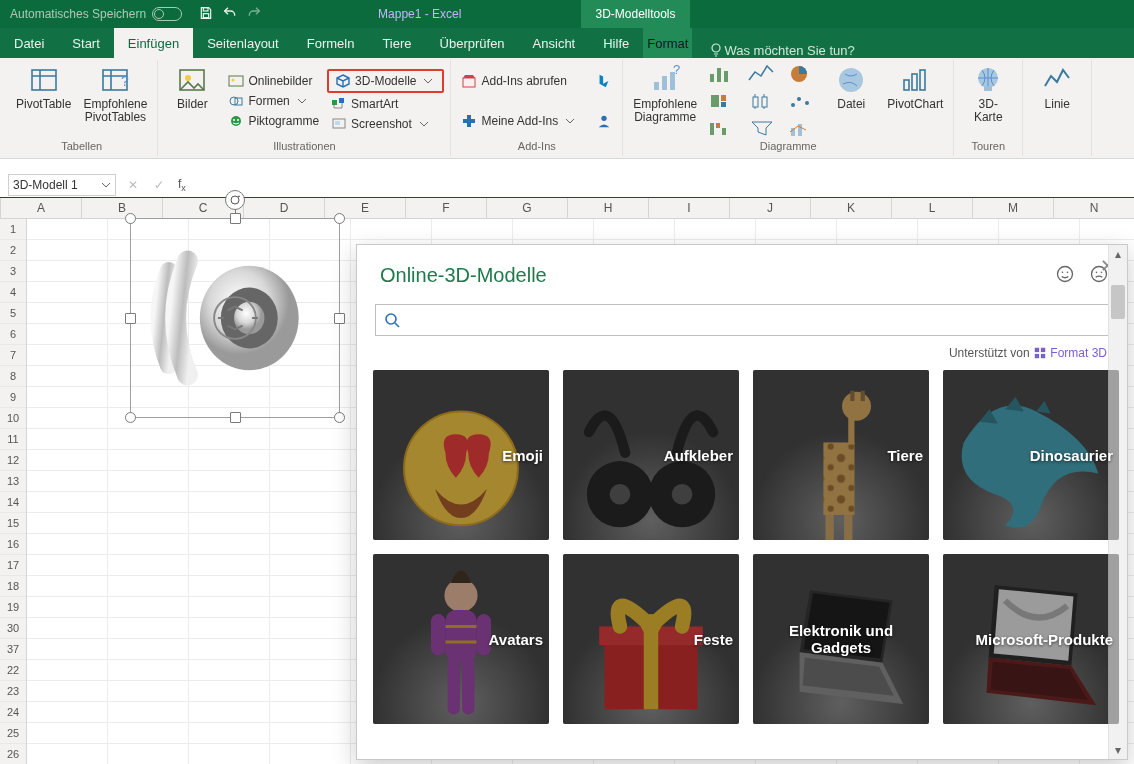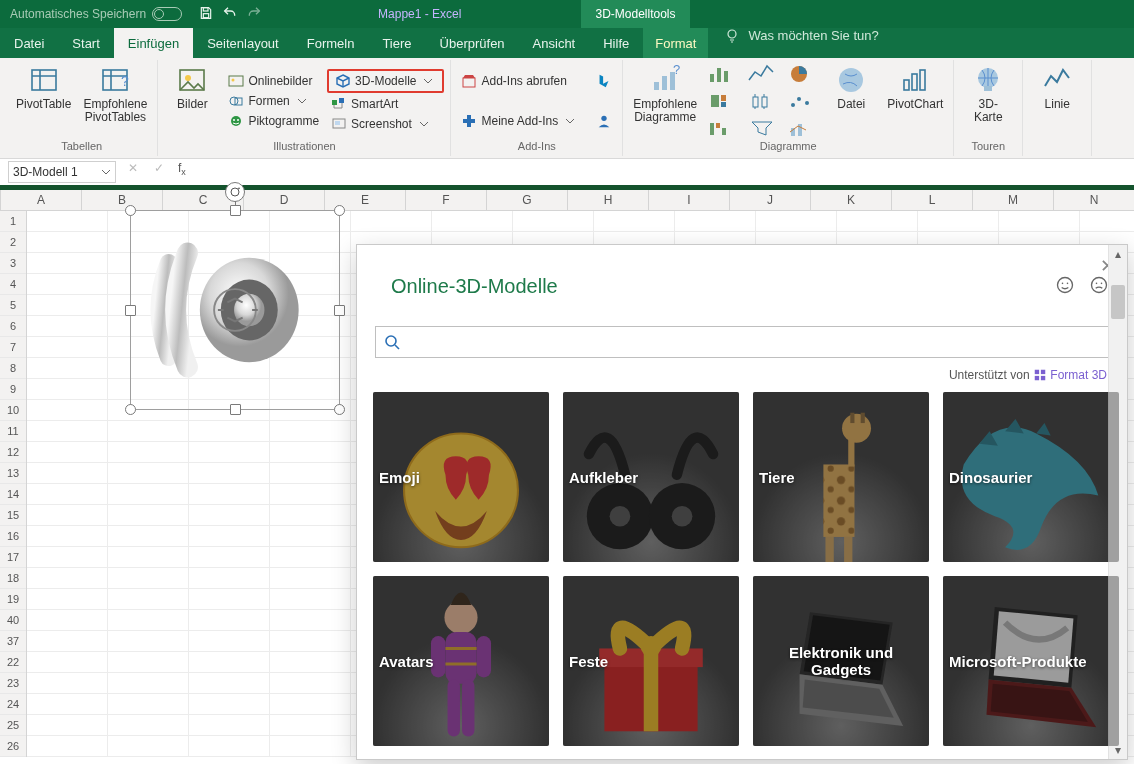--- a/index.html
+++ b/index.html
@@ -7,37 +7,37 @@
   .titlebar .autosave{display:flex;align-items:center;gap:6px;padding:0 10px;color:#a8cbb6}
   .titlebar .autosave .toggle{width:28px;height:12px;border:1px solid #a8cbb6;border-radius:7px;position:relative}
   .titlebar .autosave .toggle .knob{position:absolute;left:1px;top:1px;width:8px;height:8px;border:1px solid #a8cbb6;border-radius:50%}
   .qat{display:flex;align-items:center;gap:8px;padding:0 6px;color:#e8f3ec}
   .qat svg{width:16px;height:16px}
   .titlebar .title{flex:0 0 auto;text-align:center;color:#c4b5fd;margin-left:110px}
   .titlebar .contexttab{margin-left:120px;background:#228b58;color:#fff;padding:0 14px;height:28px;display:flex;align-items:center}
   .tabs{height:30px;background:#117144;display:flex;align-items:stretch;color:#e8f3ec;font-size:13px}
   .tabs .tab{padding:0 14px;display:flex;align-items:center;cursor:pointer}
   .tabs .tab.active{background:#f3f2f1;color:#0c6b3d}
-  .tabs .context{background:#228b58;color:#fef9c3;padding:0 12px;display:flex;align-items:center}
-  .tabs .tell{display:flex;align-items:flex-start;gap:8px;padding:0 16px;color:#cfe8d9}
+  .tabs .context{background:#228b58;color:#0f172a;padding:0 4px;display:flex;align-items:center}
+  .tabs .tell{display:flex;align-items:flex-end;padding:0 16px;color:#cfe8d9}
   .ribbon{height:96px;background:#f3f2f1;border-bottom:1px solid #d9d9d9;display:flex;align-items:stretch;padding:2px 6px;overflow:hidden}
   .group{display:flex;flex-direction:column;align-items:center;padding:2px 6px;border-right:1px solid #e1e1e1}
   .group .body{display:flex;gap:4px;flex:1}
   .group .label{font-size:11px;color:#666;height:14px}
   .big{display:flex;flex-direction:column;align-items:center;justify-content:flex-start;padding:2px 4px;gap:2px;min-width:48px;text-align:center;line-height:1.1}
   .big svg{width:32px;height:32px}
   .stack{display:flex;flex-direction:column;gap:2px;justify-content:center}
   .small{display:flex;align-items:center;gap:4px;padding:1px 4px;white-space:nowrap}
   .small svg,.chev{width:16px;height:16px;flex-shrink:0}
   .highlight{border:2px solid #e03b2f;border-radius:2px;padding:2px 6px!important}
   .chartgrid{display:grid;grid-template-columns:repeat(3,auto);gap:2px 6px;align-items:center}
   .chartbtn{width:34px;height:22px;display:flex;align-items:center;justify-content:center}
   .chartbtn svg{width:30px;height:20px}
   
-  .namebox-row{height:24px;border-bottom:5px solid #14532d;display:flex;align-items:flex-start;background:#fff;margin-top:2px}
+  .namebox-row{height:24px;border-bottom:1px solid #14532d;display:flex;align-items:center;background:#fff;margin-top:14px}
   .namebox{width:98px;border:1px solid #cfcfcf;margin:0 4px 0 8px;height:20px;display:flex;align-items:center;padding:0 4px;font-size:12px;justify-content:space-between}
   .fx-btn{width:26px;text-align:center;color:#777}
   .fx-label{color:#555;padding:0 6px}
   .fx-input{flex:1;border:none;height:20px;outline:none;font-size:12px;padding:0 4px}
   
   .sheet{position:relative;background:#fff}
   .colhdrs{display:flex;height:20px;background:#f3f2f1;border-bottom:1px solid #d4d4d4}
   .corner{width:26px;border-right:1px solid #d4d4d4;background:#f3f2f1}
   .colhdr{width:80px;border-right:1px solid #d4d4d4;text-align:center;font-size:12px;color:#555;line-height:20px}
   .rowarea{display:flex}
@@ -49,29 +49,29 @@
   
   .sel3d{position:absolute;left:130px;top:20px;width:210px;height:200px}
   .selbox{position:absolute;inset:0;border:1px solid #9e9e9e}
   .handle{position:absolute;width:9px;height:9px;background:#fff;border:1px solid #7a7a7a;border-radius:50%}
   .handle.sq{border-radius:1px}
   .rot{position:absolute;left:50%;top:-28px;transform:translateX(-50%);width:18px;height:18px;border:1px solid #7a7a7a;border-radius:50%;background:#fff;display:flex;align-items:center;justify-content:center}
   .rot:after{content:"";width:1px;height:10px;background:#7a7a7a;position:absolute;top:18px}
   
   .pane{position:absolute;left:356px;top:244px;width:770px;height:514px;background:#fff;border:1px solid #c9c9c9;box-shadow:0 8px 24px rgba(0,0,0,.2);display:flex;flex-direction:column}
   .pane .hdr{display:flex;align-items:center;justify-content:space-between;padding:14px 18px 6px 18px}
-  .pane .hdr h1{margin:16px;font-weight:400;font-size:20px;color:#1e7a4a}
+  .pane .hdr h1{margin:5px;font-weight:400;font-size:20px;color:#1e7a4a}
   .pane .icons{display:flex;gap:14px;color:#666}
   .pane .icons svg{width:20px;height:20px}
   .pane .close{position:absolute;right:8px;top:6px;color:#888;font-size:18px;padding:4px;cursor:pointer}
   .pane .search{margin:6px 18px;border:1px solid #bfbfbf;height:30px;display:flex;align-items:center;padding:0 8px;color:#2a6fb5}
   .pane .support{text-align:right;padding:4px 20px;color:#555;font-size:12px}
   .pane .support svg{vertical-align:-3px}
   .gallery{flex:1;padding:6px 8px 0 16px;display:grid;grid-template-columns:repeat(4,1fr);gap:14px;align-content:start;overflow:hidden;position:relative}
-  .card{position:relative;height:170px;border-radius:2px;overflow:hidden;color:#fff;font-size:15px;font-weight:600;display:flex;align-items:center;justify-content:flex-start;text-align:center;padding:0 6px;box-shadow:inset 0 0 40px rgba(0,0,0,.25)}
+  .card{position:relative;height:170px;border-radius:2px;overflow:hidden;color:#fff;font-size:15px;font-weight:600;display:flex;align-items:center;justify-content:flex-end;text-align:center;padding:0 6px;box-shadow:inset 0 0 40px rgba(0,0,0,.25)}
   .card .bg{position:absolute;inset:0;z-index:0}
   .card .shade{position:absolute;inset:0;background:rgba(30,30,30,.38);z-index:1}
   .card span{position:relative;z-index:2;text-shadow:0 1px 3px rgba(0,0,0,.6)}
   .scrollbar{position:absolute;right:0;top:0;bottom:0;width:18px;background:#f1f1f1;border-left:1px solid #e2e2e2}
   .scrollbar .thumb{position:absolute;left:2px;right:2px;top:40px;height:34px;background:#c6c6c6;border-radius:2px}
   .scrollbar .arr{position:absolute;left:0;right:0;height:18px;display:flex;align-items:center;justify-content:center;color:#666}
 </style>
 </head>
 <body>
 
@@ -424,21 +424,21 @@
         <div class="rownum">10</div>
         <div class="rownum">11</div>
         <div class="rownum">12</div>
         <div class="rownum">13</div>
         <div class="rownum">14</div>
         <div class="rownum">15</div>
         <div class="rownum">16</div>
         <div class="rownum">17</div>
         <div class="rownum">18</div>
         <div class="rownum">19</div>
-        <div class="rownum">40</div>
+        <div class="rownum">30</div>
         <div class="rownum">37</div>
         <div class="rownum">22</div>
         <div class="rownum">23</div>
         <div class="rownum">24</div>
         <div class="rownum">25</div>
         <div class="rownum">26</div>
       </div>
     <div class="cells" id="cells-host">
         <div class="cellrow">
           <div class="cell"></div>

